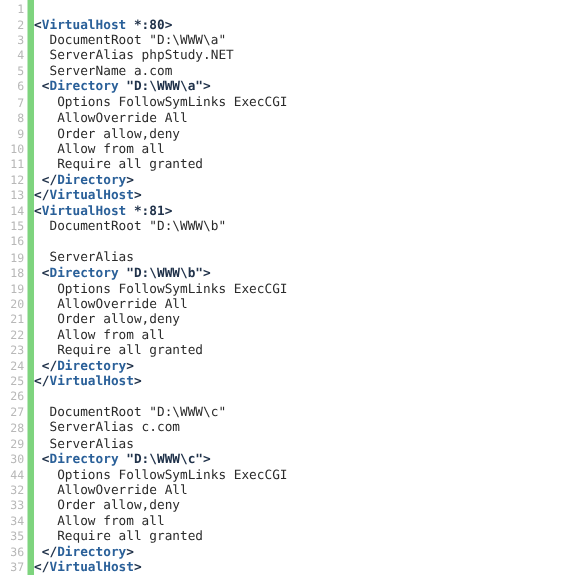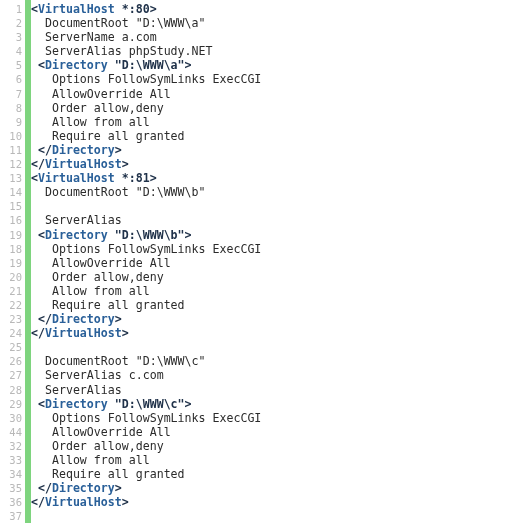--- a/index.html
+++ b/index.html
@@ -55,21 +55,21 @@
     height: 523px;
     background: #7ed47e;
   }
   
   .code {
     position: absolute;
     left: 31px;
     top: 0;
     width: 493px;
     height: 523px;
-    padding-top: 2px;
+    padding-top: 15px;
     box-sizing: border-box;
     background: #ffffff;
   }
   .cline {
     display: block;
     height: 14.1px;
     line-height: 14.1px;
     font-family: "DejaVu Sans Mono", "Liberation Mono", monospace;
     font-size: 11.6px;
     color: #2b2b2b;
@@ -126,22 +126,22 @@
         <span class="lnum">35</span>
         <span class="lnum">36</span>
         <span class="lnum">37</span>
       </div>
     <div class="change-bar"></div>
   </div>
 
   <div class="code">
       <span class="cline"><span></span><span class="punct">&lt;</span><span class="tag">VirtualHost</span><span class="punct"> *:80&gt;</span></span>
       <span class="cline"><span>  </span><span class="plain">DocumentRoot "D:\WWW\a"</span></span>
+      <span class="cline"><span>  </span><span class="plain">ServerAlias phpStudy.NET</span></span>
       <span class="cline"><span>  </span><span class="plain">ServerName a.com</span></span>
-      <span class="cline"><span>  </span><span class="plain">ServerAlias phpStudy.NET</span></span>
       <span class="cline"><span> </span><span class="punct">&lt;</span><span class="tag">Directory</span><span class="punct"> "D:\WWW\a"&gt;</span></span>
       <span class="cline"><span>   </span><span class="plain">Options FollowSymLinks ExecCGI</span></span>
       <span class="cline"><span>   </span><span class="plain">AllowOverride All</span></span>
       <span class="cline"><span>   </span><span class="plain">Order allow,deny</span></span>
       <span class="cline"><span>   </span><span class="plain">Allow from all</span></span>
       <span class="cline"><span>   </span><span class="plain">Require all granted</span></span>
       <span class="cline"><span> </span><span class="punct">&lt;/</span><span class="tag">Directory</span><span class="punct">&gt;</span></span>
       <span class="cline"><span></span><span class="punct">&lt;/</span><span class="tag">VirtualHost</span><span class="punct">&gt;</span></span>
       <span class="cline"><span></span><span class="punct">&lt;</span><span class="tag">VirtualHost</span><span class="punct"> *:81&gt;</span></span>
       <span class="cline"><span>  </span><span class="plain">DocumentRoot "D:\WWW\b"</span></span>

